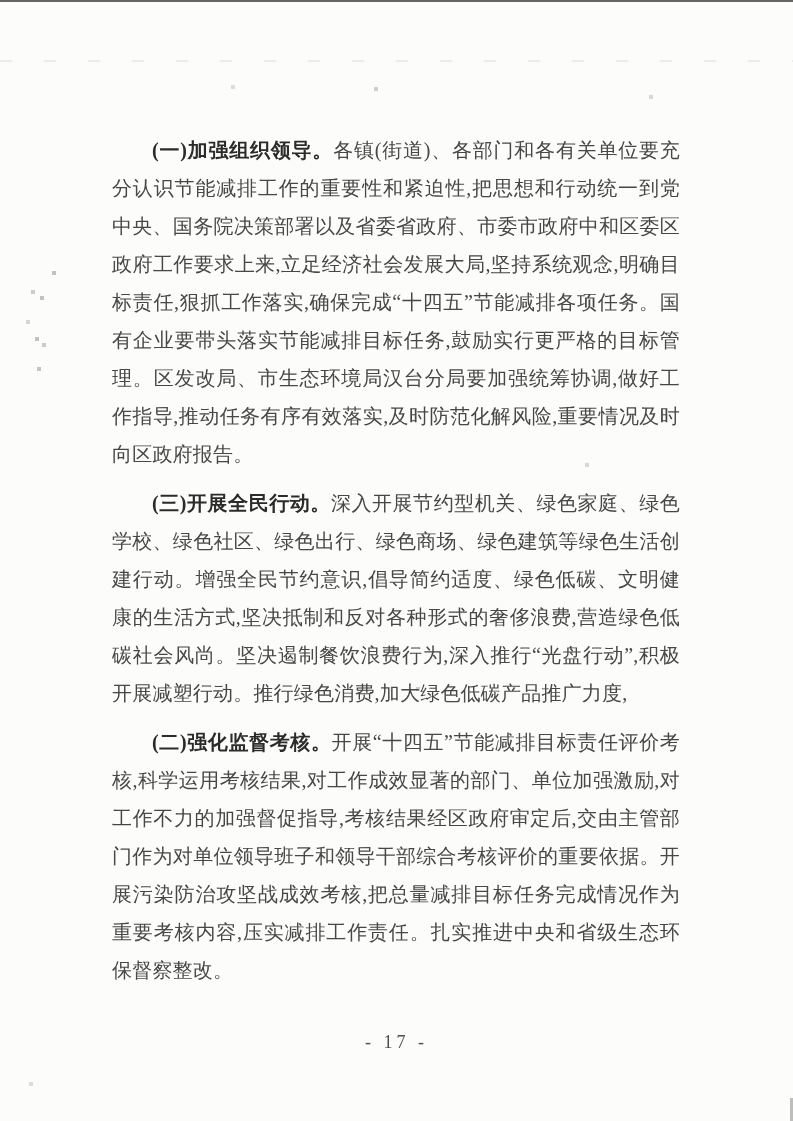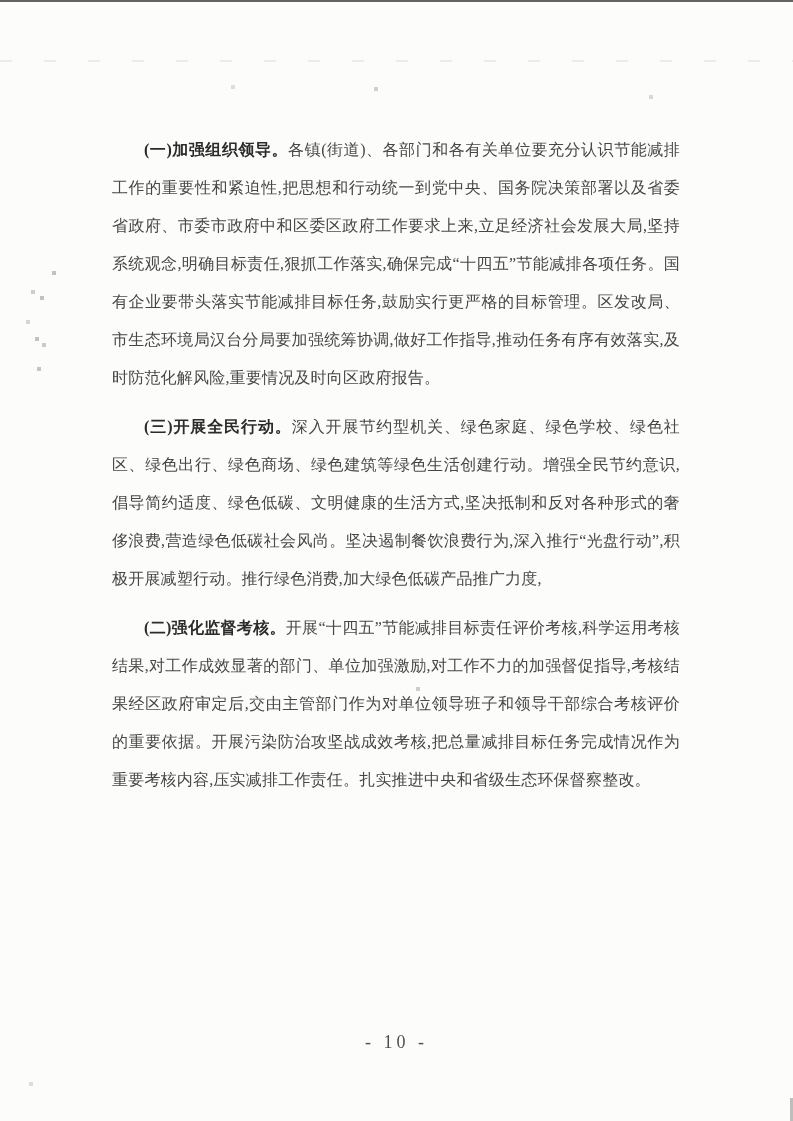--- a/index.html
+++ b/index.html
@@ -62,21 +62,21 @@
     opacity: .55;
   }
   .content {
     position: absolute;
     left: 112px;
     top: 131px;
     width: 580px;
   }
   .para {
     margin: 0 12px 11px 0;
-    font-size: 16px;
+    font-size: 20px;
     line-height: 38px;
     text-align: justify;
     text-align-last: left;
     text-indent: 2em;
     color: #474747;
     letter-spacing: 0.2px;
   }
   .para .heading {
     font-weight: 700;
     color: #2b2b2b;
@@ -105,15 +105,15 @@
   <div class="content">
 
     <p class="para"><span class="heading">(一)加强组织领导。</span><span>各镇(街道)、各部门和各有关单位要充分认识节能减排工作的重要性和紧迫性,把思想和行动统一到党中央、国务院决策部署以及省委省政府、市委市政府中和区委区政府工作要求上来,立足经济社会发展大局,坚持系统观念,明确目标责任,狠抓工作落实,确保完成“十四五”节能减排各项任务。国有企业要带头落实节能减排目标任务,鼓励实行更严格的目标管理。区发改局、市生态环境局汉台分局要加强统筹协调,做好工作指导,推动任务有序有效落实,及时防范化解风险,重要情况及时向区政府报告。</span></p>
 
     <p class="para"><span class="heading">(三)开展全民行动。</span><span>深入开展节约型机关、绿色家庭、绿色学校、绿色社区、绿色出行、绿色商场、绿色建筑等绿色生活创建行动。增强全民节约意识,倡导简约适度、绿色低碳、文明健康的生活方式,坚决抵制和反对各种形式的奢侈浪费,营造绿色低碳社会风尚。坚决遏制餐饮浪费行为,深入推行“光盘行动”,积极开展减塑行动。推行绿色消费,加大绿色低碳产品推广力度,</span></p>
 
     <p class="para"><span class="heading">(二)强化监督考核。</span><span>开展“十四五”节能减排目标责任评价考核,科学运用考核结果,对工作成效显著的部门、单位加强激励,对工作不力的加强督促指导,考核结果经区政府审定后,交由主管部门作为对单位领导班子和领导干部综合考核评价的重要依据。开展污染防治攻坚战成效考核,把总量减排目标任务完成情况作为重要考核内容,压实减排工作责任。扎实推进中央和省级生态环保督察整改。</span></p>
 
   </div>
 
-  <div class="page-number">- 10 -</div>
+  <div class="page-number">- 17 -</div>
 
 </div>
 
 </body></html>

